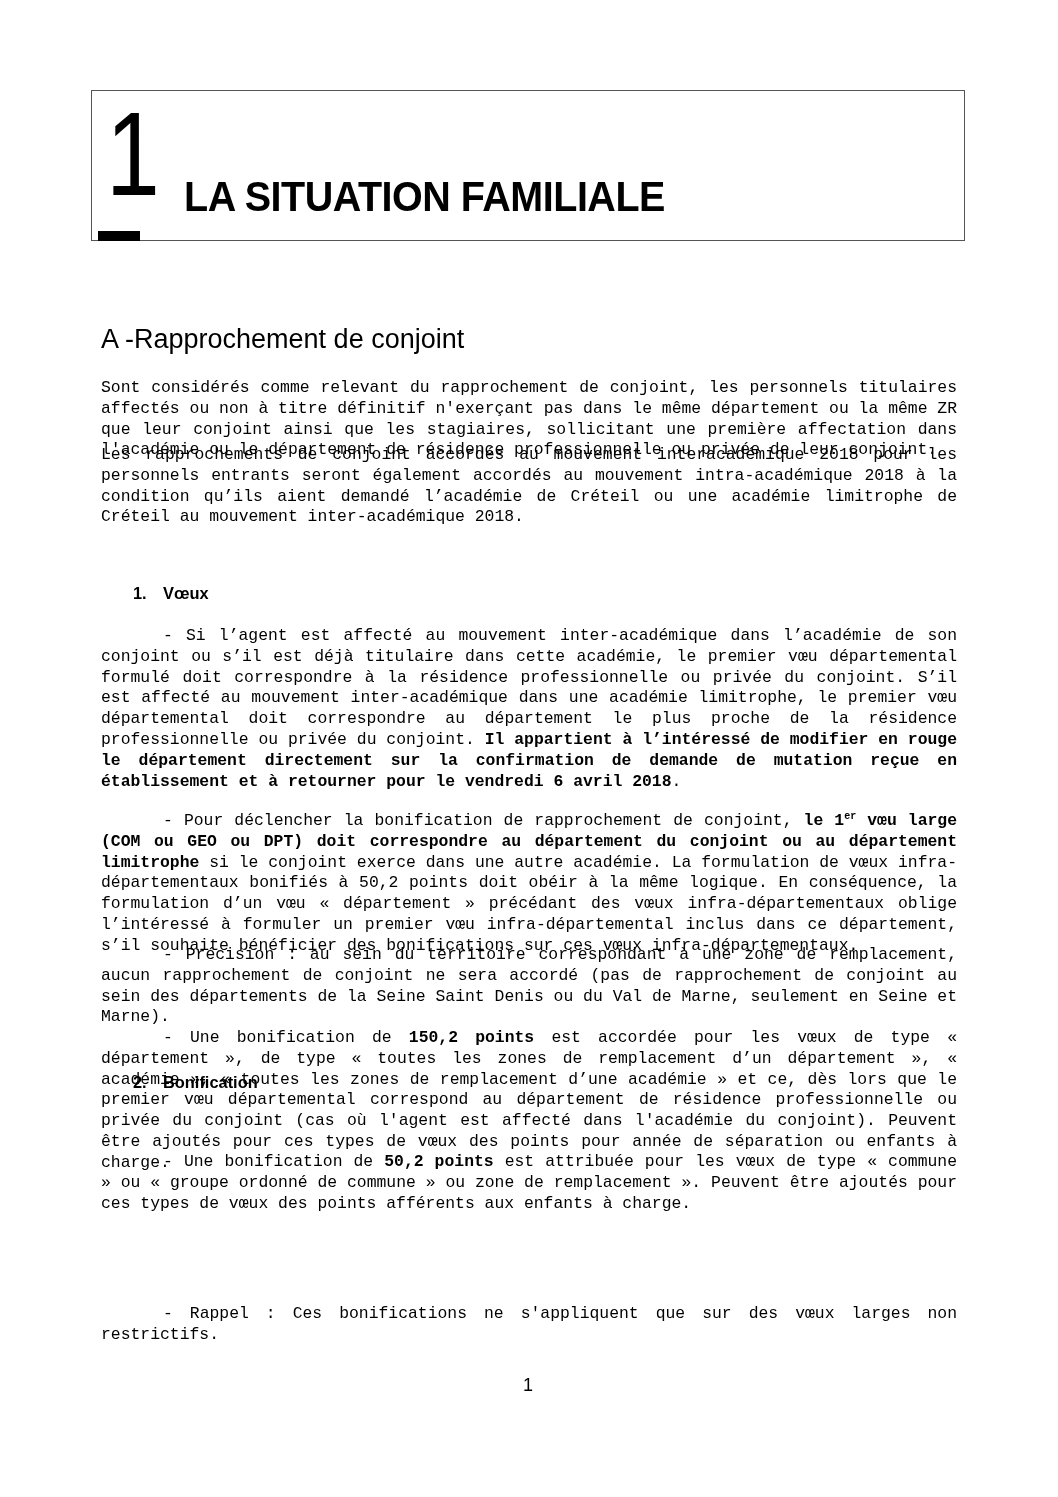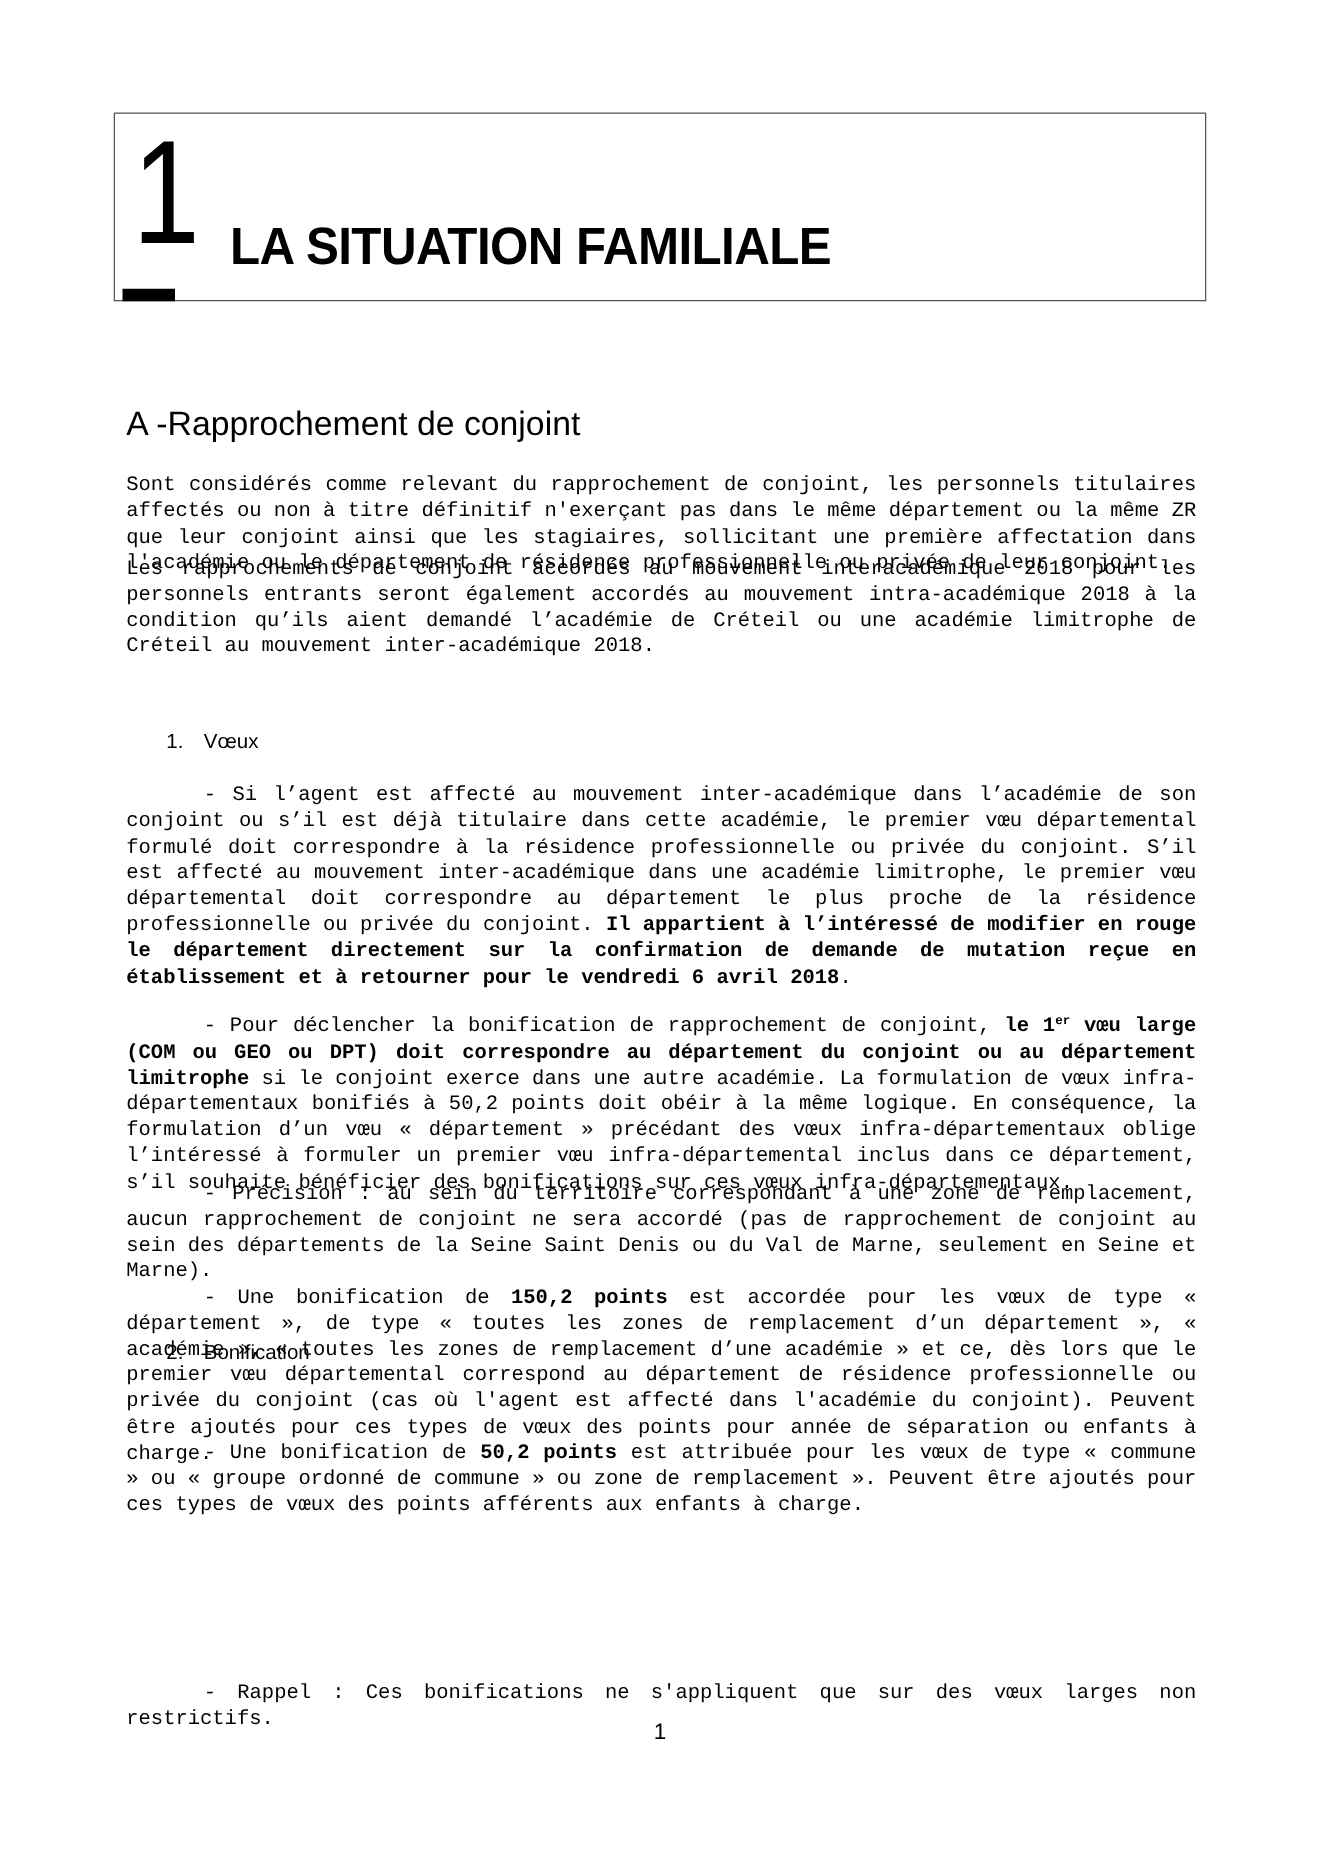--- a/index.html
+++ b/index.html
@@ -35,21 +35,21 @@
     position: absolute; left: 101px; width: 856px;
     font-family: Liberation Mono, monospace; font-size: 16.4px; line-height: 20.8px;
     text-align: justify; text-align-last: left;
   }
   .para .indent { display: inline-block; width: 62px; }
   .para b { font-weight: 700; }
   .para sup { font-size: 10px; line-height: 0; vertical-align: 6px; font-weight: 700; }
 
   .sub-heading {
     position: absolute; left: 133px;
-    font-family: "Liberation Sans", sans-serif; font-size: 16.4px; font-weight: 400;
+    font-family: "Liberation Sans", sans-serif; font-size: 16.4px; font-weight: 700;
     white-space: nowrap;
   }
   .sub-heading .num { display: inline-block; width: 30px; }
 
   .page-number {
     position: absolute; left: 523px; top: 1375px;
     font-family: "Liberation Sans", sans-serif; font-size: 18px; font-weight: 400;
   }
 </style>
 </head>
@@ -89,18 +89,18 @@
   </div>
 
   <div class="para" style="top:1028px;">
     <span class="indent"></span><span>- Une bonification de </span><b>150,2 points</b><span> est accordée pour les vœux de type « département », de type « toutes les zones de remplacement d’un département », « académie », « toutes les zones de remplacement d’une académie » et ce, dès lors que le premier vœu départemental correspond au département de résidence professionnelle ou privée du conjoint (cas où l'agent est affecté dans l'académie du conjoint). Peuvent être ajoutés pour ces types de vœux des points pour année de séparation ou enfants à charge.</span>
   </div>
 
   <div class="para" style="top:1152px;">
     <span class="indent"></span><span>- Une bonification de </span><b>50,2 points</b><span> est attribuée pour les vœux de type « commune » ou « groupe ordonné de commune » ou zone de remplacement ». Peuvent être ajoutés pour ces types de vœux des points afférents aux enfants à charge.</span>
   </div>
 
-  <div class="para" style="top:1304px;margin-top:40px;">
+  <div class="para" style="top:1304px;">
     <span class="indent"></span><span>- Rappel : Ces bonifications ne s'appliquent que sur des vœux larges non restrictifs.</span>
   </div>
 
   <div class="page-number">1</div>
 </div>
 
 </body></html>

